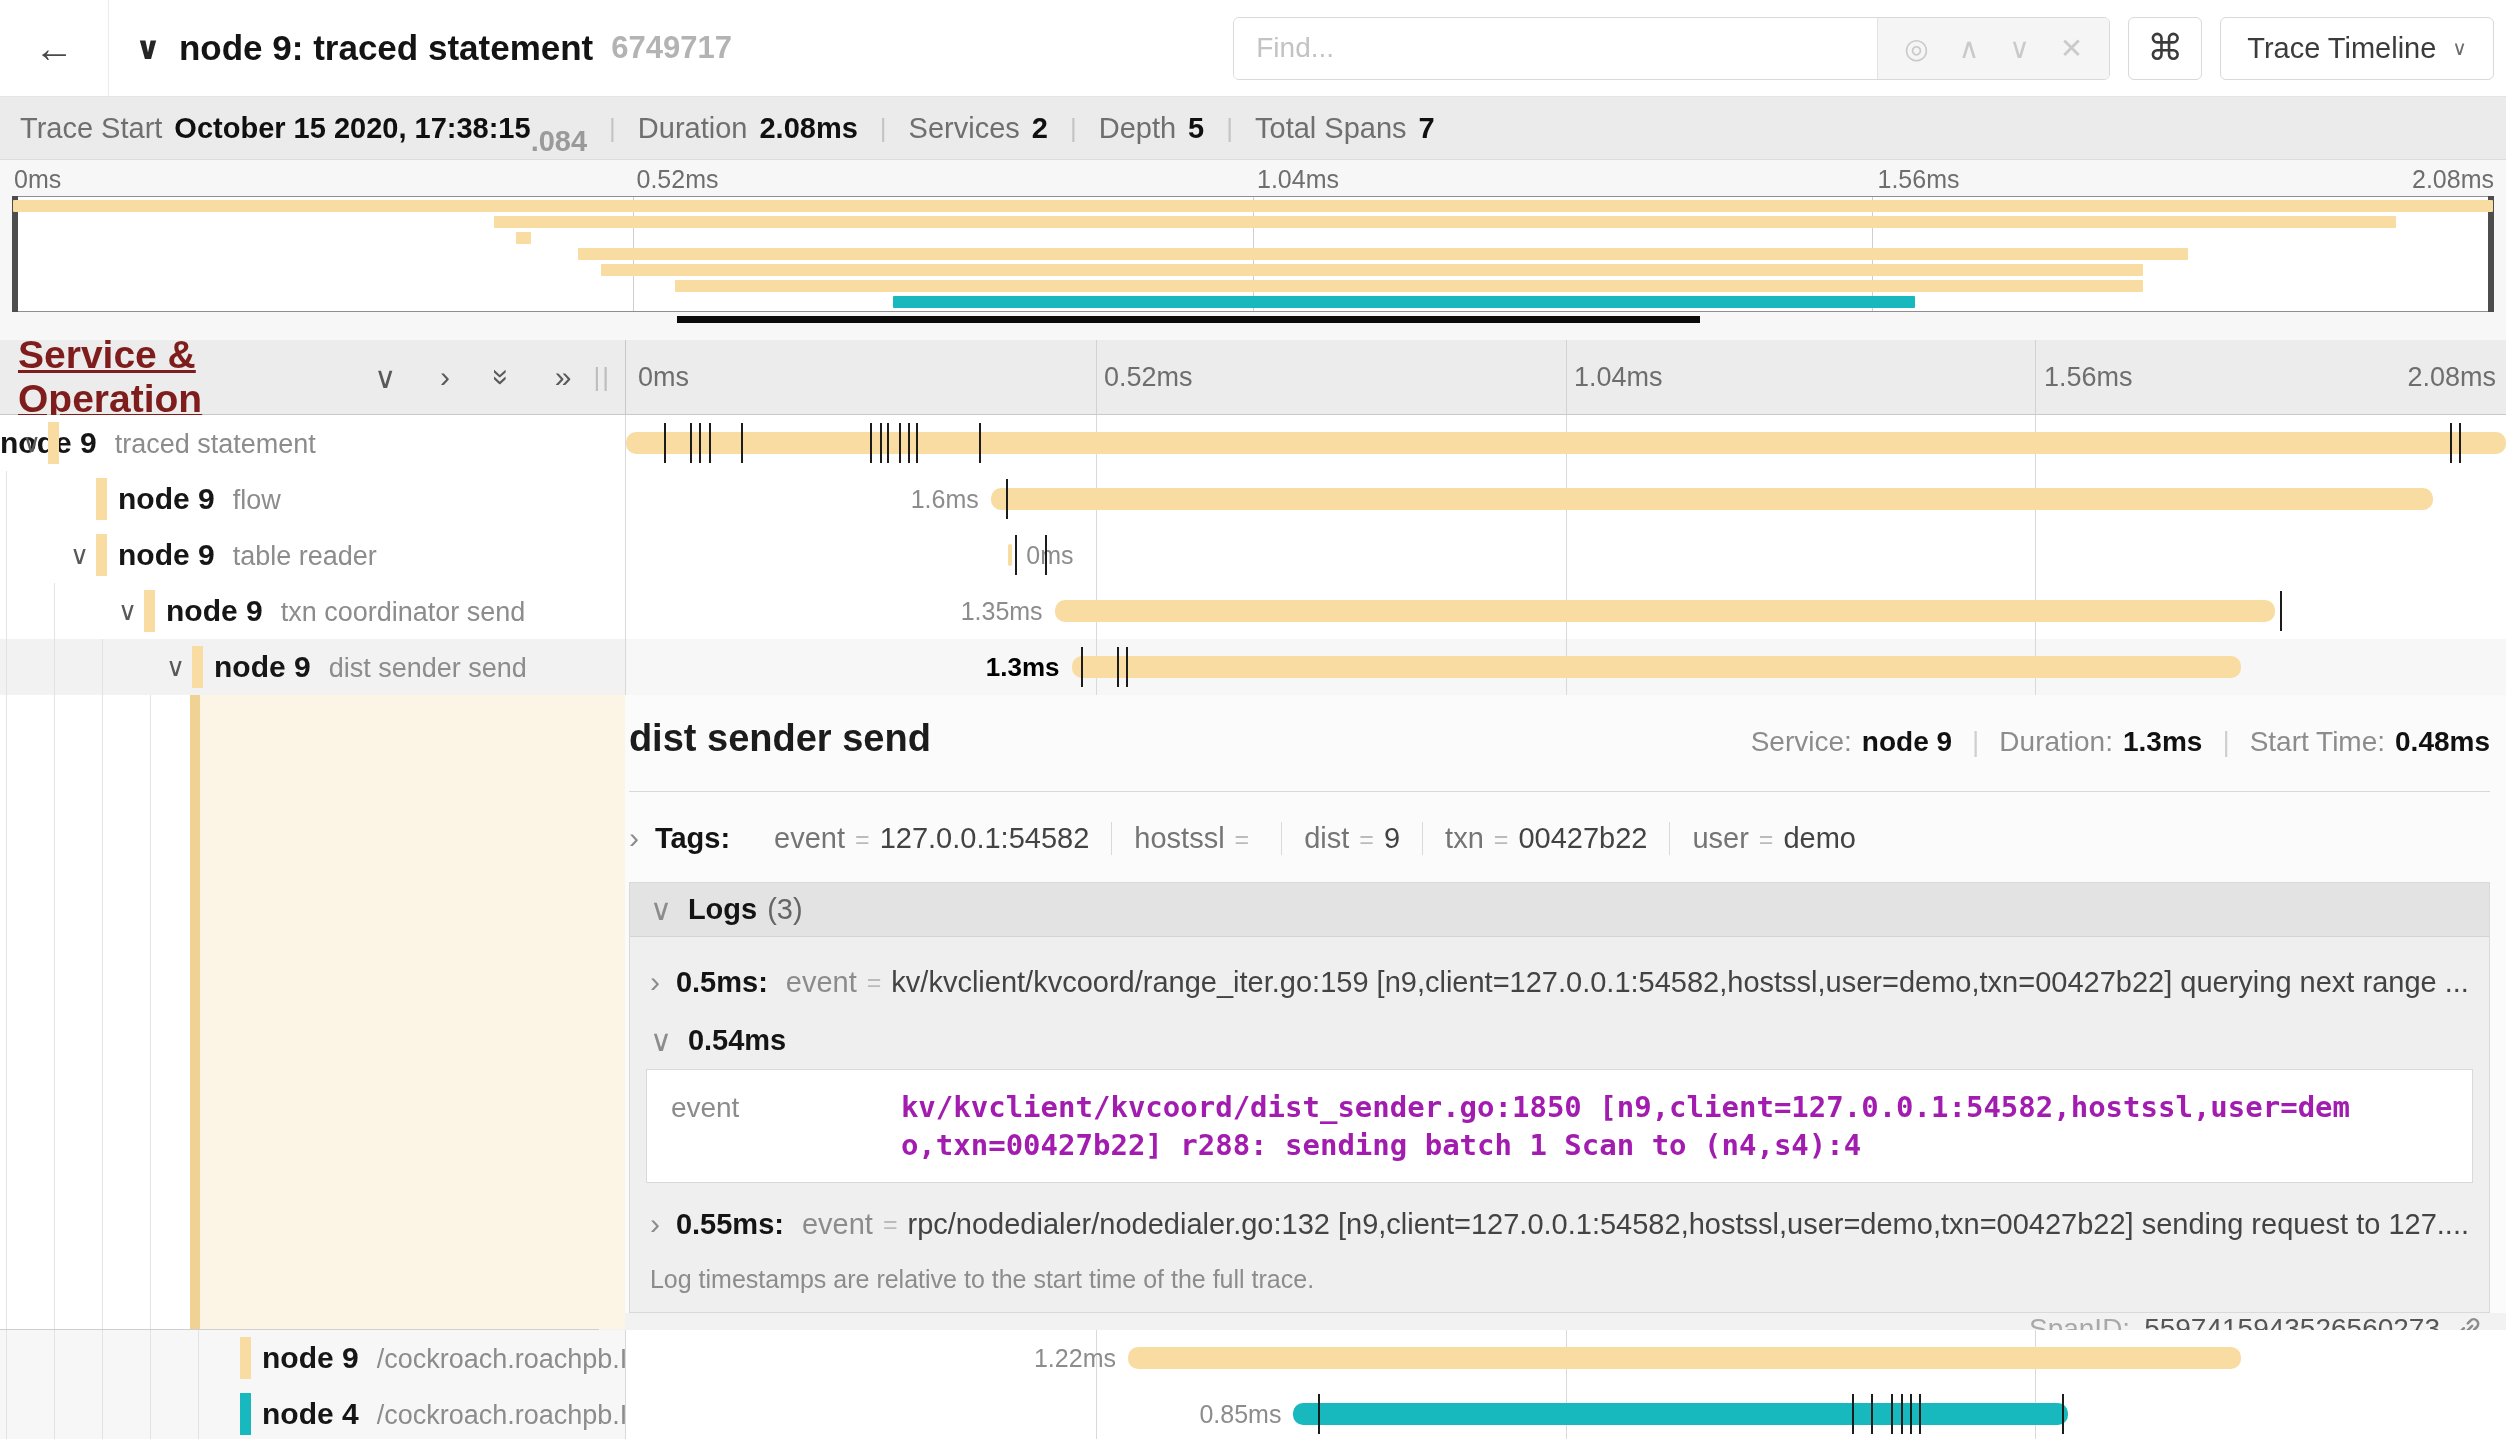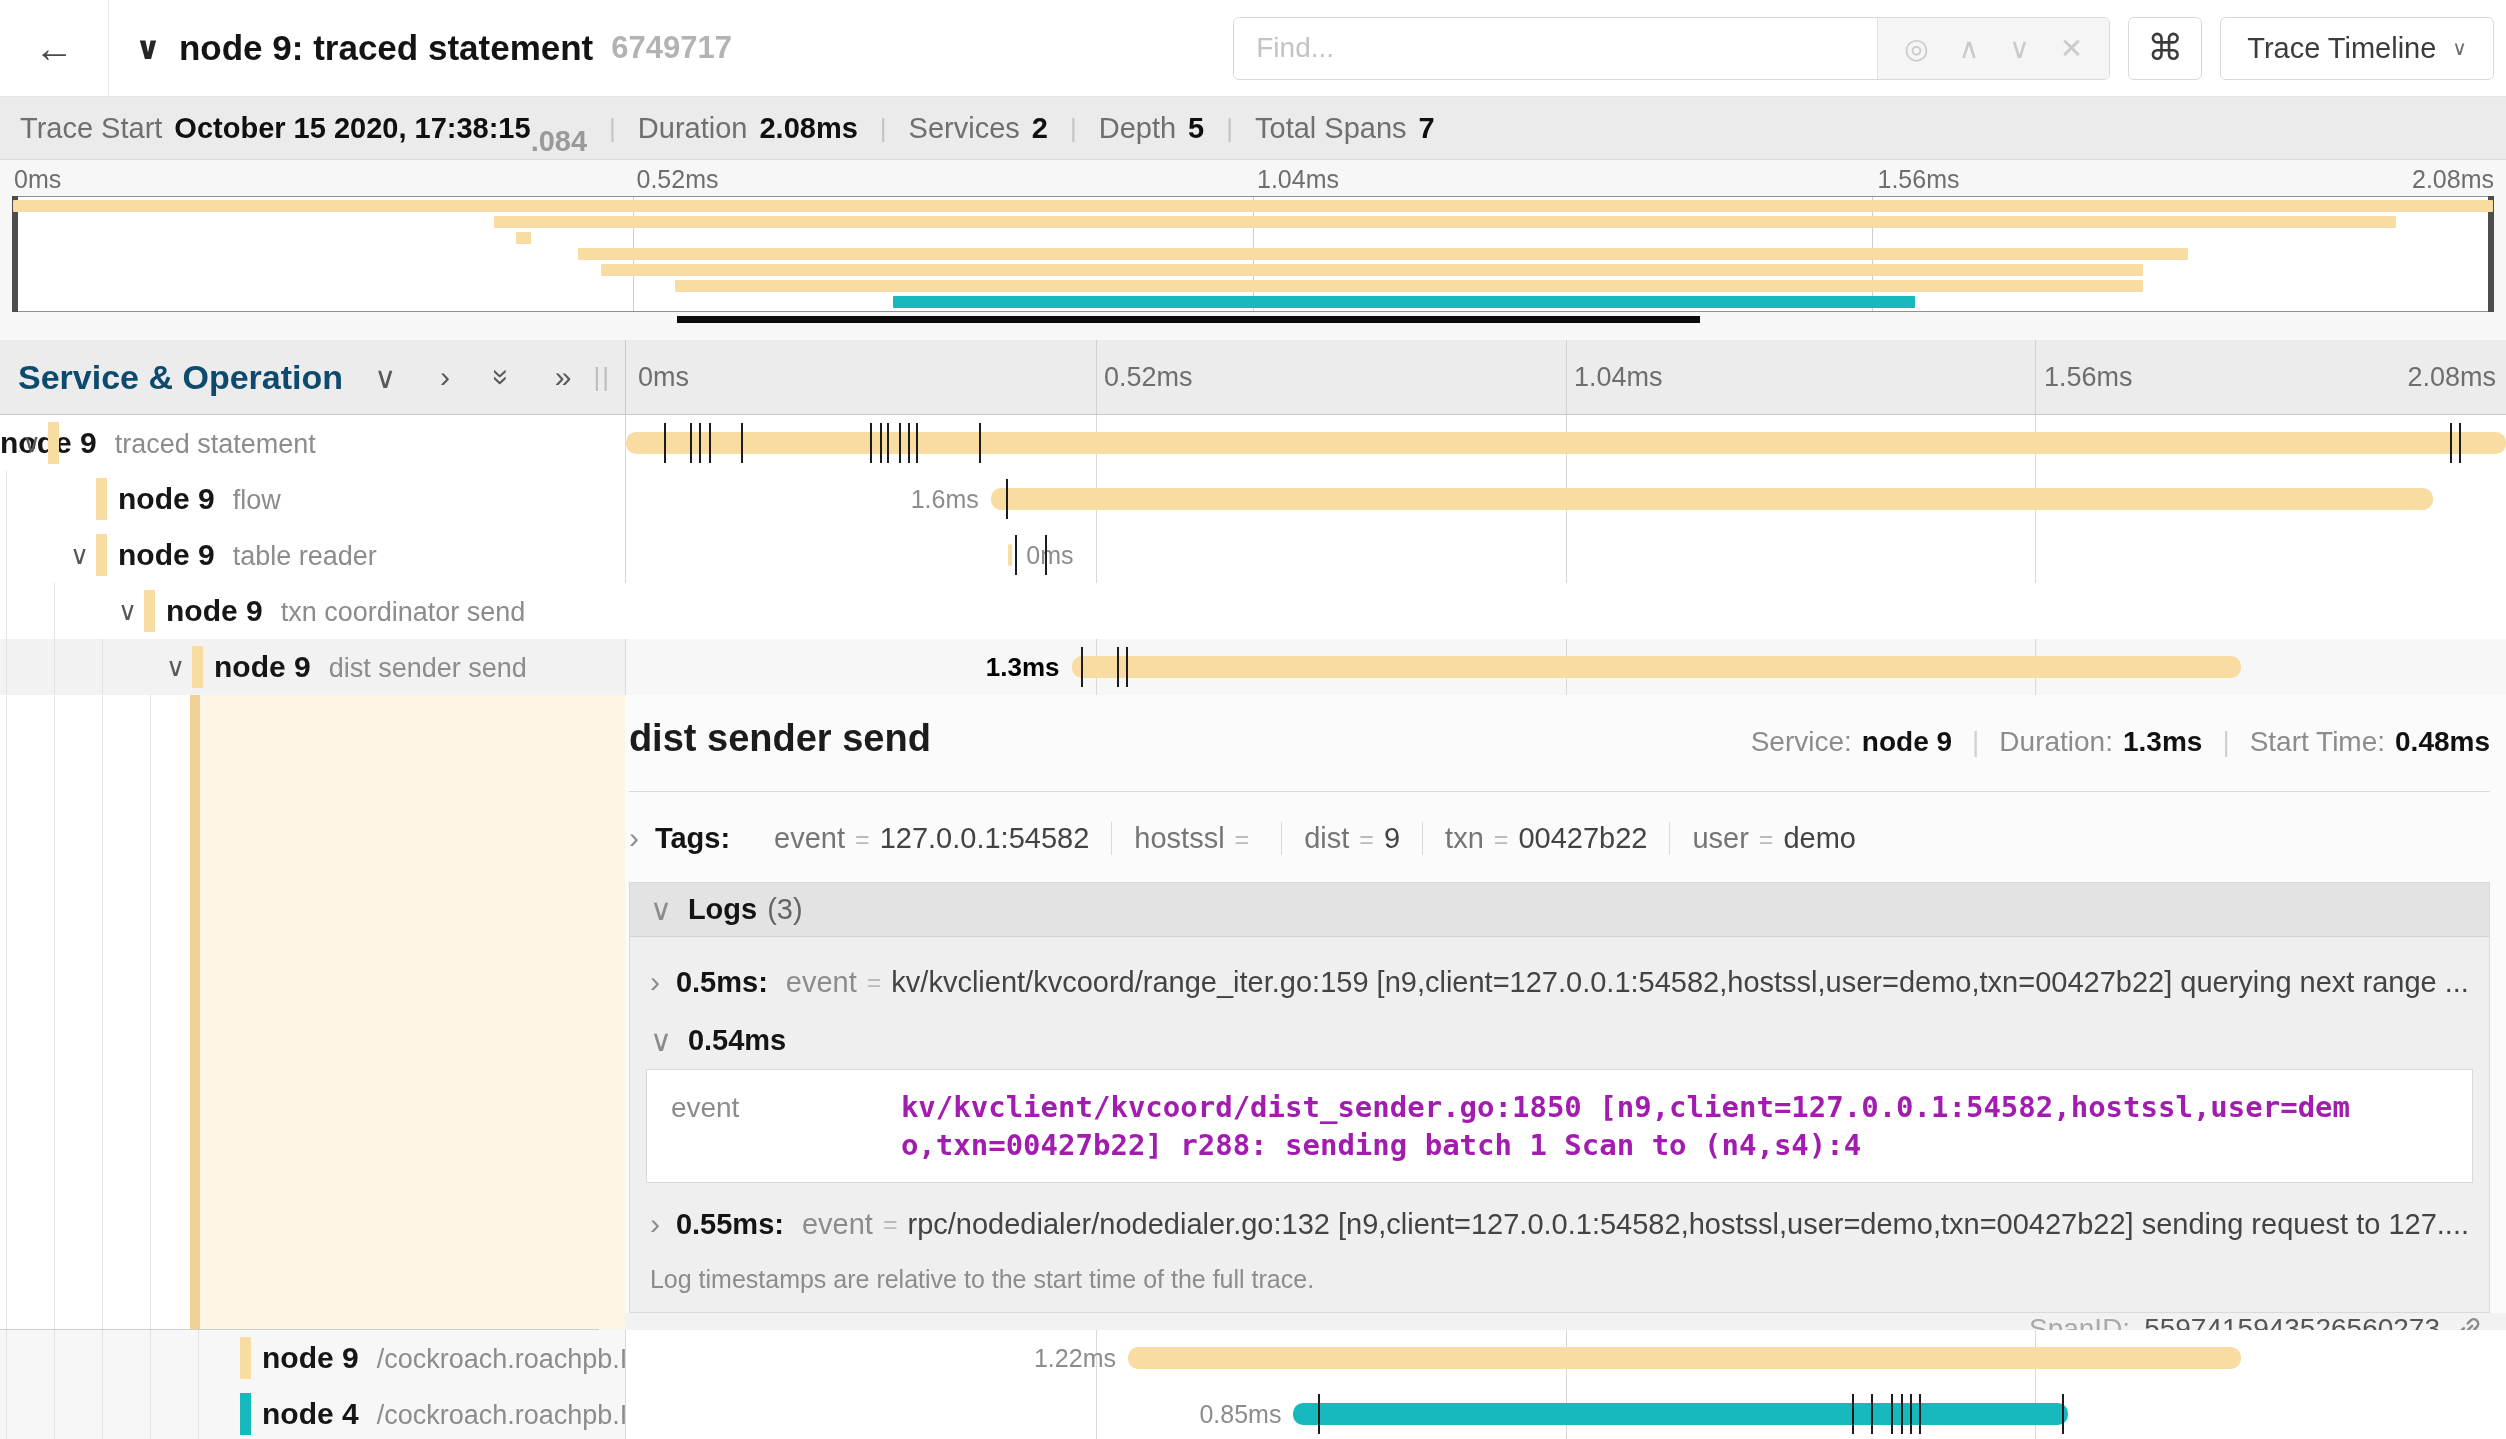--- a/index.html
+++ b/index.html
@@ -39,21 +39,21 @@
     background-image:linear-gradient(#cfcfcf,#cfcfcf),linear-gradient(#cfcfcf,#cfcfcf),linear-gradient(#cfcfcf,#cfcfcf);
     background-size:1px 100%; background-position:25% 0,50% 0,75% 0; background-repeat:no-repeat; }
   .mini-span { position:absolute; height:12px; border-radius:1px; min-width:3px; }
   .scrub { position:absolute; top:-1px; bottom:-1px; width:6px; background:#4d4d4d; }
   .scrub.left { left:-1px; } .scrub.right { right:-1px; }
   .mini-scroll { position:absolute; height:7px; background:#0a0a0a; top:156px; }
 
   
   .so-header { height:75px; display:flex; background:#ececec; border-bottom:1px solid #c9c9c9; }
   .so-left { width:625px; display:flex; align-items:center; padding-left:18px; }
-  .so-title { font-size:34px; font-weight:700; color:#0c4a6e; }
+  .so-title { font-size:39px; font-weight:700; color:#7f1d1d;text-decoration:underline; }
   .so-icons { margin-left:auto; display:flex; align-items:center; gap:44px; color:#595959; font-size:30px; padding-right:22px; }
   .so-icons .ico { cursor:pointer; }
   .rot90 { display:inline-block; transform:rotate(90deg); }
   .grip { color:#bdbdbd; font-size:26px; padding-right:14px; letter-spacing:2px; cursor:col-resize; }
   .ruler { flex:1; position:relative; border-left:1px solid #c9c9c9; font-size:27px; color:#6e6e6e;
     background-image:linear-gradient(#d2d2d2,#d2d2d2),linear-gradient(#d2d2d2,#d2d2d2),linear-gradient(#d2d2d2,#d2d2d2);
     background-size:1px 100%; background-position:25% 0,50% 0,75% 0; background-repeat:no-repeat; }
   .ruler span { position:absolute; top:0; line-height:75px; }
 
   
@@ -261,20 +261,25 @@
           <div class="tick" style="left: 20.7%;"></div>
           <div class="tick" style="left: 22.3%;"></div>
         </div>
     </div>
     <div class="span-row">
       <div class="row-left">
         <span class="caret" style="left: 118px;">∨</span>
         <span class="svc-bar" style="left: 144px; background: rgb(248, 220, 161);"></span>
         <span class="names" style="padding-left: 166px;"><span class="svc">node 9</span><span class="op">txn coordinator send</span></span>
       </div>
+      <div class="row-right">
+          <span class="dur-label" style="left: 22.8%; transform: translateX(calc(-100% - 12px));">1.35ms</span>
+          <div class="bar" style="left: 22.8%; width: 64.9%; background: rgb(248, 220, 161);"></div>
+          <div class="tick" style="left: 88%;"></div>
+        </div>
     </div>
     <div class="span-row selected">
       <div class="row-left">
         <span class="caret" style="left: 166px;">∨</span>
         <span class="svc-bar" style="left: 192px; background: rgb(248, 220, 161);"></span>
         <span class="names" style="padding-left: 214px;"><span class="svc">node 9</span><span class="op">dist sender send</span></span>
       </div>
       <div class="row-right">
           <span class="dur-label" style="left: 23.7%; transform: translateX(calc(-100% - 12px));">1.3ms</span>
           <div class="bar" style="left: 23.7%; width: 62.2%; background: rgb(248, 220, 161);"></div>

